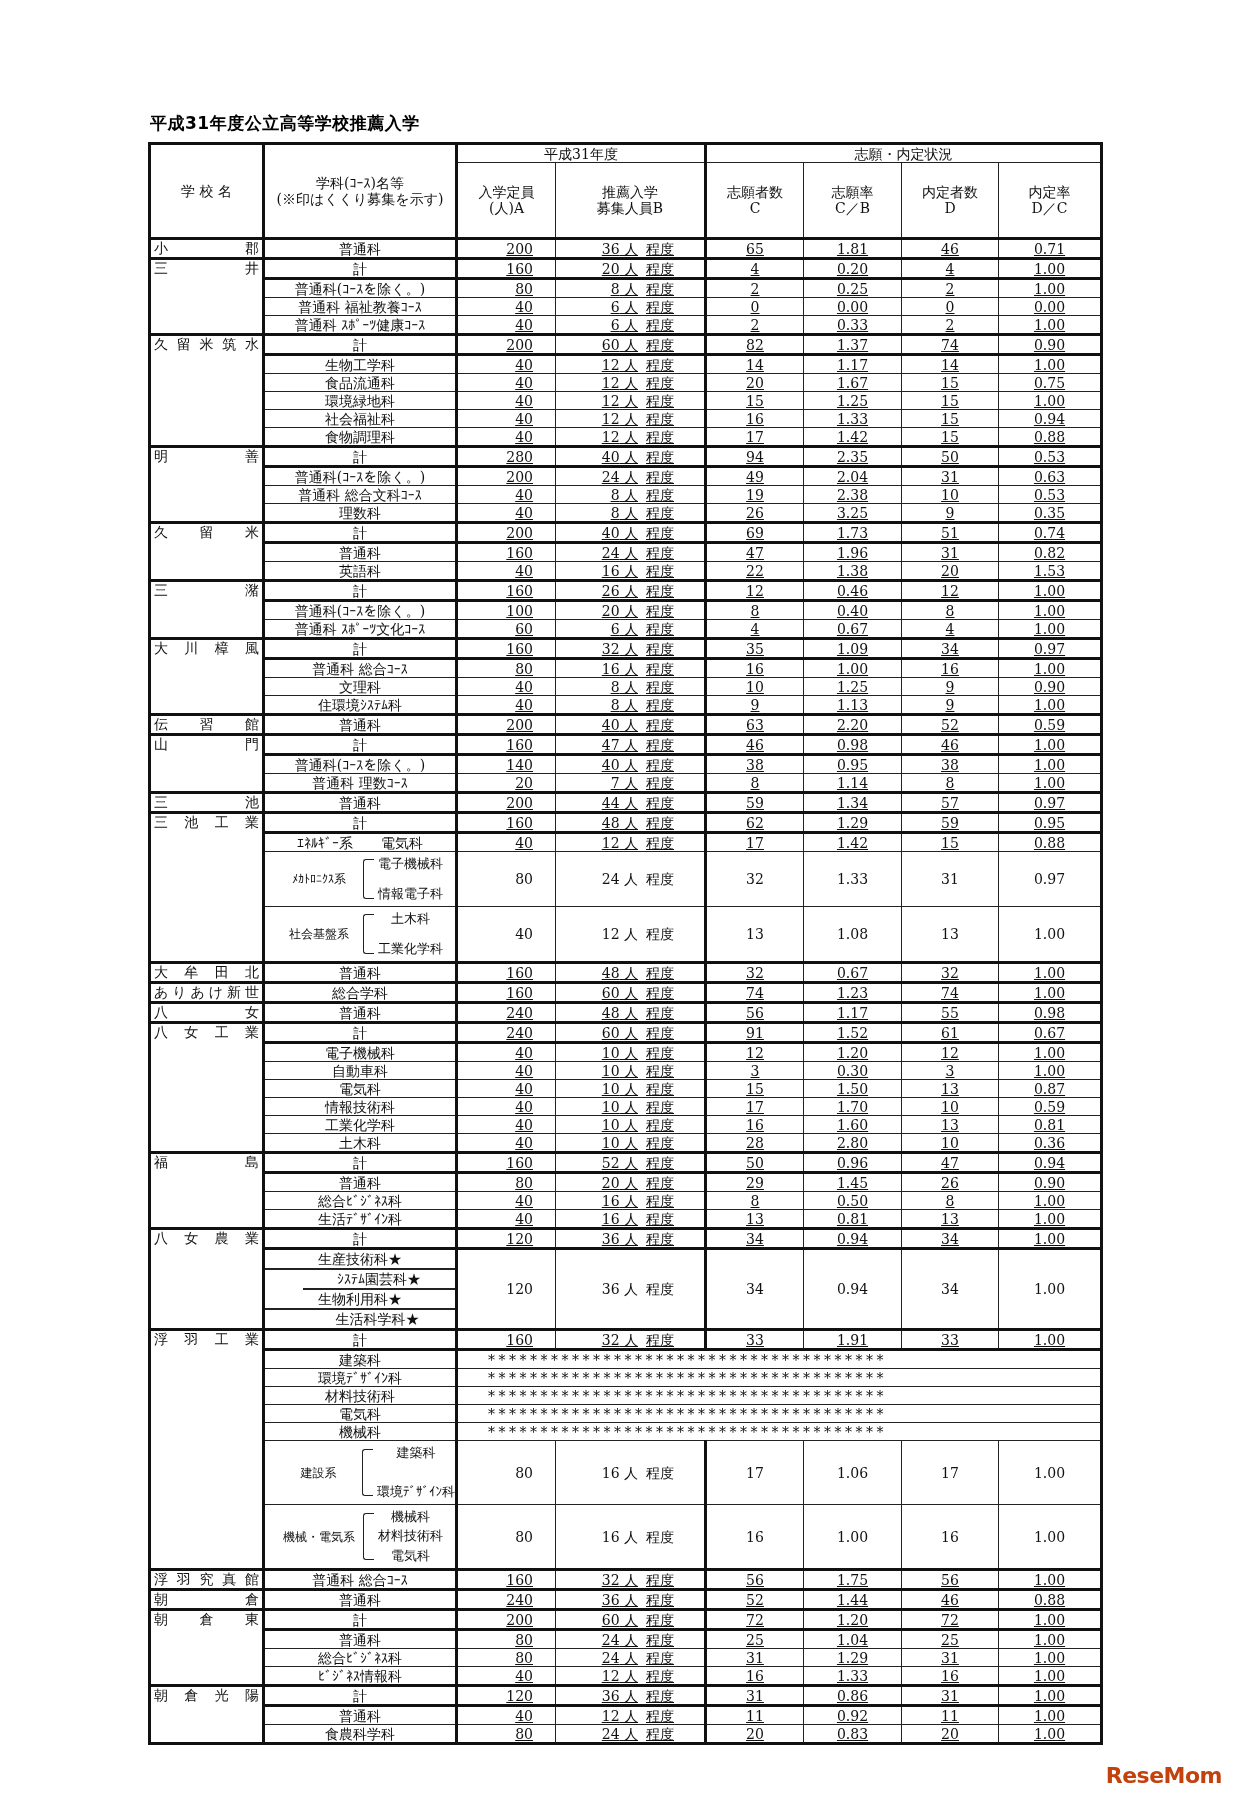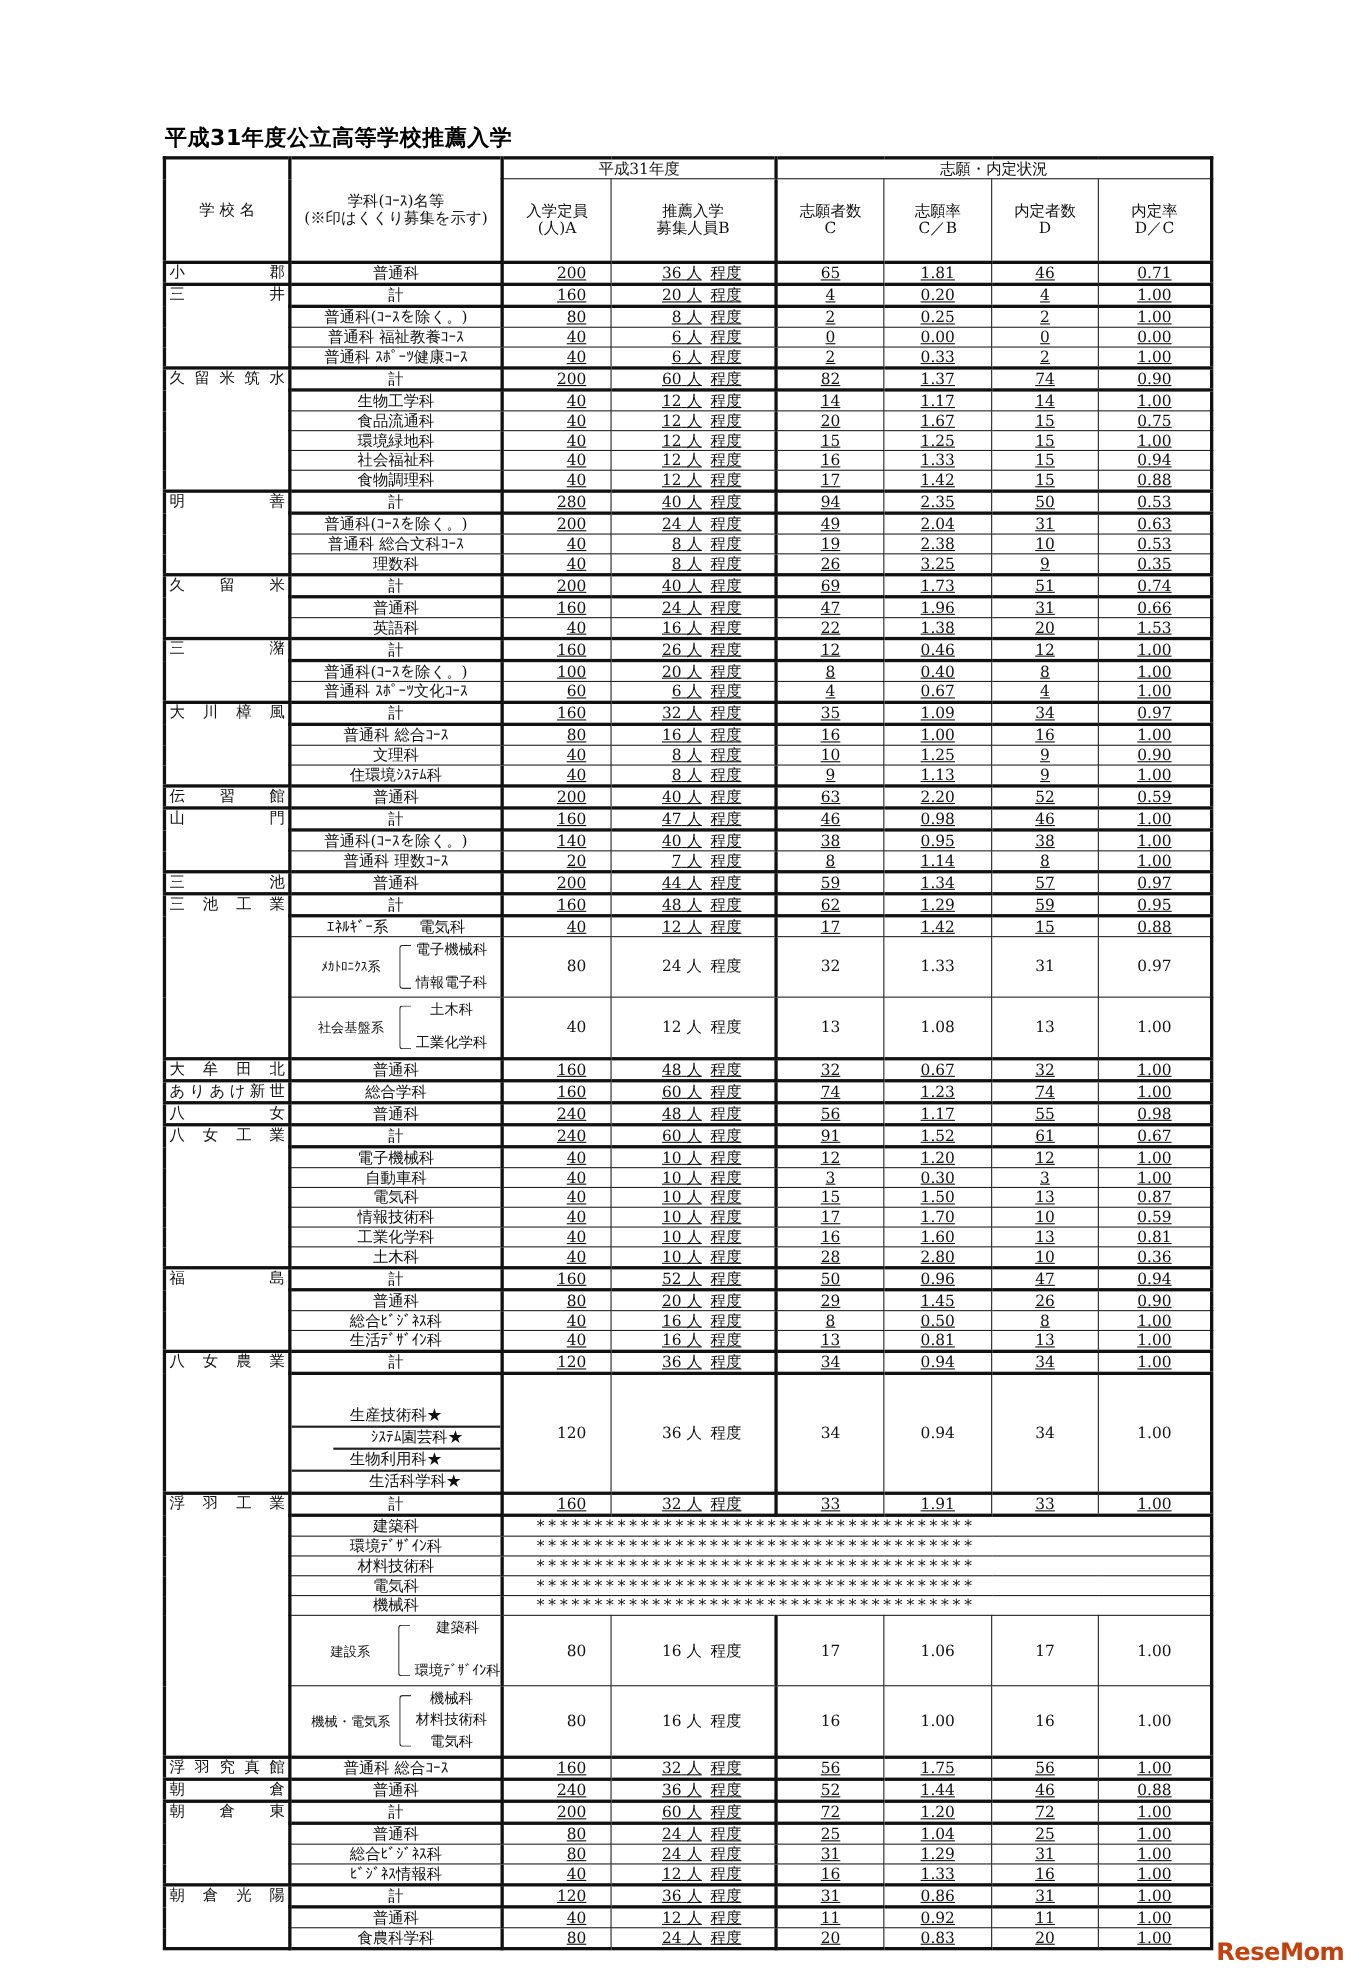--- a/index.html
+++ b/index.html
@@ -1,19 +1,19 @@
 <!DOCTYPE html>
 <html><head>
 <meta charset="utf-8">
 <style>
   html, body { margin:0; padding:0; background:#ffffff; }
   body { width:1240px; height:1802px; position:relative; overflow:hidden;
          font-family:"DejaVu Serif","Liberation Serif",serif; color:#111; }
   .title { position:absolute; left:150px; top:112px; font-family:"DejaVu Sans","Liberation Sans",sans-serif;
-           font-weight:bold; font-size:20px; letter-spacing:0.5px; color:#000; }
+           font-weight:bold; font-size:17px; letter-spacing:0.5px; color:#000; }
   table.main { position:absolute; left:148px; top:142px; width:952px; border-collapse:collapse;
                table-layout:fixed; border:3px solid #111; }
   table.main td, table.main th { border:1px solid #222; padding:0; font-weight:normal;
                font-size:14px; line-height:16px; overflow:hidden; white-space:nowrap; }
   th { text-align:center; vertical-align:middle; }
   .hdr-top th { height:17px; font-size:14px; }
   .hdr-main th { height:74px; font-size:14px; line-height:18px; }
   .thick-b { border-bottom:3px solid #111 !important; }
   .thick-r { border-right:3px solid #111 !important; }
   tr.r td { height:17px; }
@@ -231,21 +231,21 @@
         <td class="numc thick-b uline">51</td>
         <td class="numc thick-b uline">0.74</td>
       </tr>
       <tr class="r ">
         <td class="dept thick-r">普通科</td>
         <td class="num uline">160</td>
         <td class="bcell thick-r uline"><span>24</span> <span>人</span><span class="p">程度</span></td>
         <td class="numc uline">47</td>
         <td class="numc uline">1.96</td>
         <td class="numc uline">31</td>
-        <td class="numc uline">0.66</td>
+        <td class="numc uline">0.82</td>
       </tr>
       <tr class="r ">
         <td class="dept thick-r thick-b">英語科</td>
         <td class="num thick-b uline">40</td>
         <td class="bcell thick-r thick-b uline"><span>16</span> <span>人</span><span class="p">程度</span></td>
         <td class="numc thick-b uline">22</td>
         <td class="numc thick-b uline">1.38</td>
         <td class="numc thick-b uline">20</td>
         <td class="numc thick-b uline">1.53</td>
       </tr>
@@ -577,21 +577,21 @@
         <td class="dept thick-r thick-b" style="border-left: none;">計</td>
         <td class="num thick-b uline">120</td>
         <td class="bcell thick-r thick-b uline"><span>36</span> <span>人</span><span class="p">程度</span></td>
         <td class="numc thick-b uline">34</td>
         <td class="numc thick-b uline">0.94</td>
         <td class="numc thick-b uline">34</td>
         <td class="numc thick-b uline">1.00</td>
       </tr>
       <tr class="r r4">
         <td class="dept thick-r thick-b" style="padding: 0px;">
-          <div style="height: 18px; line-height: 18px; text-align: center; border-bottom: 2px solid rgb(34, 34, 34); margin-top: 28px;">生産技術科★</div>
+          <div style="height: 18px; line-height: 18px; text-align: center; border-bottom: 2px solid rgb(34, 34, 34);">生産技術科★</div>
           <div style="height: 18px; line-height: 18px; text-align: center; border-bottom: 2px solid rgb(34, 34, 34); margin-left: 38px;">ｼｽﾃﾑ園芸科★</div>
           <div style="height: 18px; line-height: 18px; text-align: center; border-bottom: 2px solid rgb(34, 34, 34);">生物利用科★</div>
           <div style="height: 18px; line-height: 18px; text-align: center; padding-left: 35px;">生活科学科★</div>
         </td>
         <td class="num thick-b">120</td>
         <td class="bcell thick-r thick-b"><span>36</span> <span>人</span><span class="p">程度</span></td>
         <td class="numc thick-b">34</td>
         <td class="numc thick-b">0.94</td>
         <td class="numc thick-b">34</td>
         <td class="numc thick-b">1.00</td>

